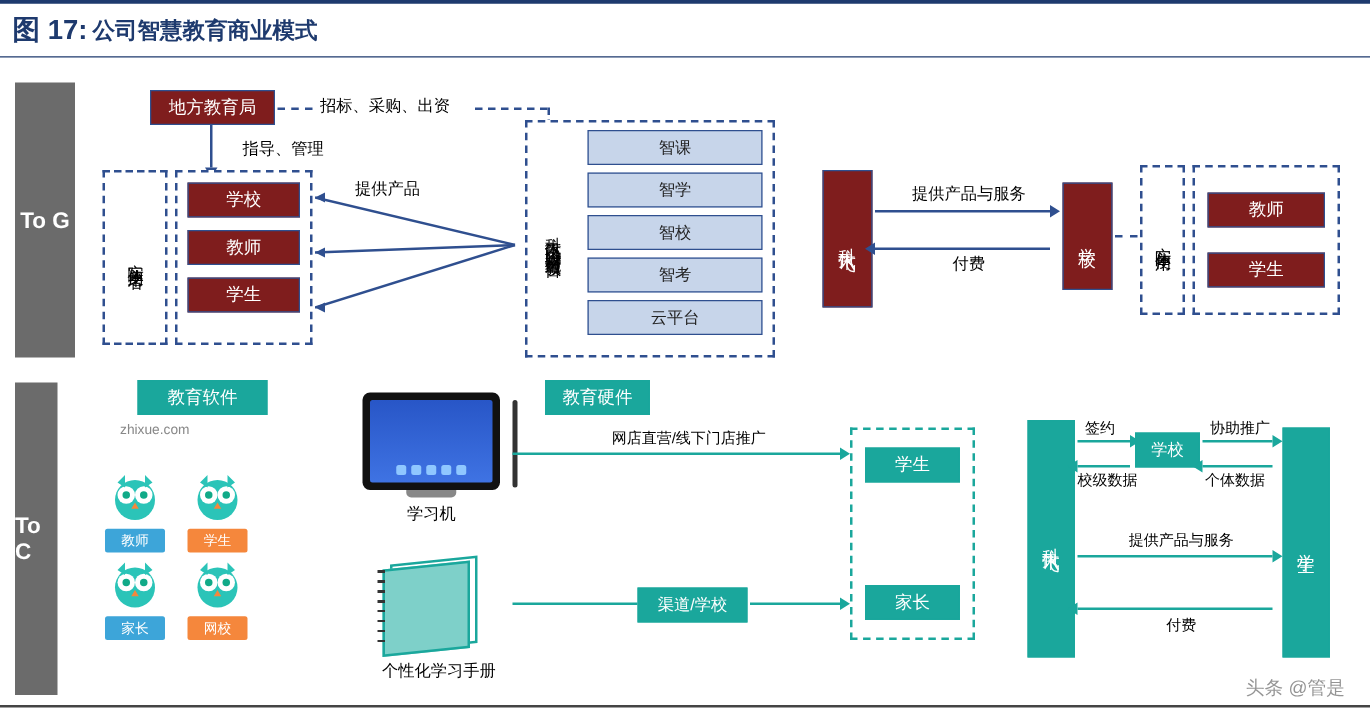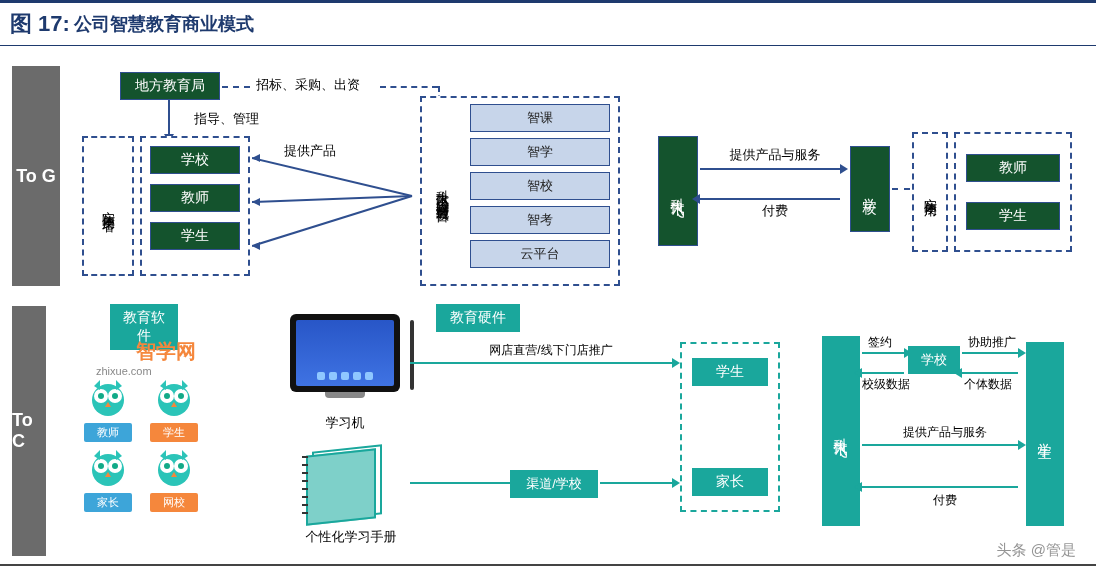--- a/index.html
+++ b/index.html
@@ -7,21 +7,21 @@
 .title-bar{border-top:3px solid #1e3a6e;border-bottom:1px solid #1e3a6e;padding:6px 10px;display:flex;align-items:center}
 .title-bar .num{color:#1e3a6e;font-weight:bold;font-size:22px;margin-right:4px}
 .title-bar .txt{color:#1e3a6e;font-weight:bold;font-size:18px}
 .content{position:relative;width:100%;height:520px}
 .bottom-line{position:absolute;left:0;right:0;bottom:0;border-bottom:2px solid #444}
 .watermark{position:absolute;right:20px;bottom:6px;color:rgba(60,60,60,0.55);font-size:15px}
 
 
 .abs{position:absolute}
 .vlabel{writing-mode:vertical-rl;text-orientation:upright;letter-spacing:2px;display:flex;align-items:center;justify-content:center}
-.box-dark{background:#14532d;color:#fff;text-align:center;padding:4px 6px;border:1px solid #2f4f8f}
+.box-dark{background:#7f1d1d;color:#fff;text-align:center;padding:4px 6px;border:1px solid #2f4f8f}
 .box-light{background:#c7d5ea;color:#222;text-align:center;padding:4px 6px;border:1px solid #2f4f8f}
 .dashbox{border:2px dashed #2f4f8f;background:#fff}
 .teal-dark{background:#1aa79c;color:#fff;text-align:center;padding:4px 6px;border:1px solid #1aa79c}
 .teal-dash{border:2px dashed #1aa79c;background:#fff}
 .teal-line{background:#1aa79c}
 .blue-line{background:#2f4f8f}
 .small{font-size:13px}
 .tiny{font-size:12px}
 .center{text-align:center}
 
@@ -130,25 +130,24 @@
   </div>
   <div class="abs dashbox" style="left:954px;top:86px;width:118px;height:120px;padding:10px;display:flex;flex-direction:column;justify-content:space-around">
     <div class="box-dark">教师</div>
     <div class="box-dark">学生</div>
   </div>
 
   <div class="abs band" style="left:12px;top:260px;width:34px;height:250px">
       <span>To C</span>
     </div>
 
-  <div class="abs teal-dark" style="left:110px;top:258px;width:68px">教育软件</div>
+  <div class="abs teal-dark" style="left:110px;top:258px;width:104px">教育软件</div>
   <div class="abs teal-dark" style="left:436px;top:258px;width:84px">教育硬件</div>
 
   <div class="abs" style="left:96px;top:292px;width:140px">
-    <div class="zxw">智学网</div>
     <div class="zxw-sub">zhixue.com</div>
   </div>
 
   <div class="abs" style="left:84px;top:332px;width:170px;display:flex;flex-wrap:wrap;gap:6px 18px">
     <div style="display:flex;flex-direction:column;align-items:center">
       <span class="owl"><svg viewBox="0 0 44 40">
             <circle cx="22" cy="22" r="16" fill="#2bc4b8"></circle>
             <circle cx="15" cy="18" r="7" fill="#fff"></circle>
             <circle cx="29" cy="18" r="7" fill="#fff"></circle>
             <circle cx="15" cy="18" r="3" fill="#1a8"></circle>
@@ -203,21 +202,21 @@
             <span></span>
             <span></span>
             <span></span>
             <span></span>
             <span></span>
           </div>
         </div>
         <div class="stylus"></div>
       </div>
     <div class="stand"></div>
-    <div class="center small" style="margin-top:16px">学习机</div>
+    <div class="center small" style="margin-top:4px">学习机</div>
   </div>
 
   <div class="abs" style="left:296px;top:402px">
     <div class="booklet">
         <div class="pg pg2"></div>
         <div class="pg"></div>
         <div class="spiral"></div>
       </div>
     <div class="center small" style="margin-top:2px;width:110px">个性化学习手册</div>
   </div>

